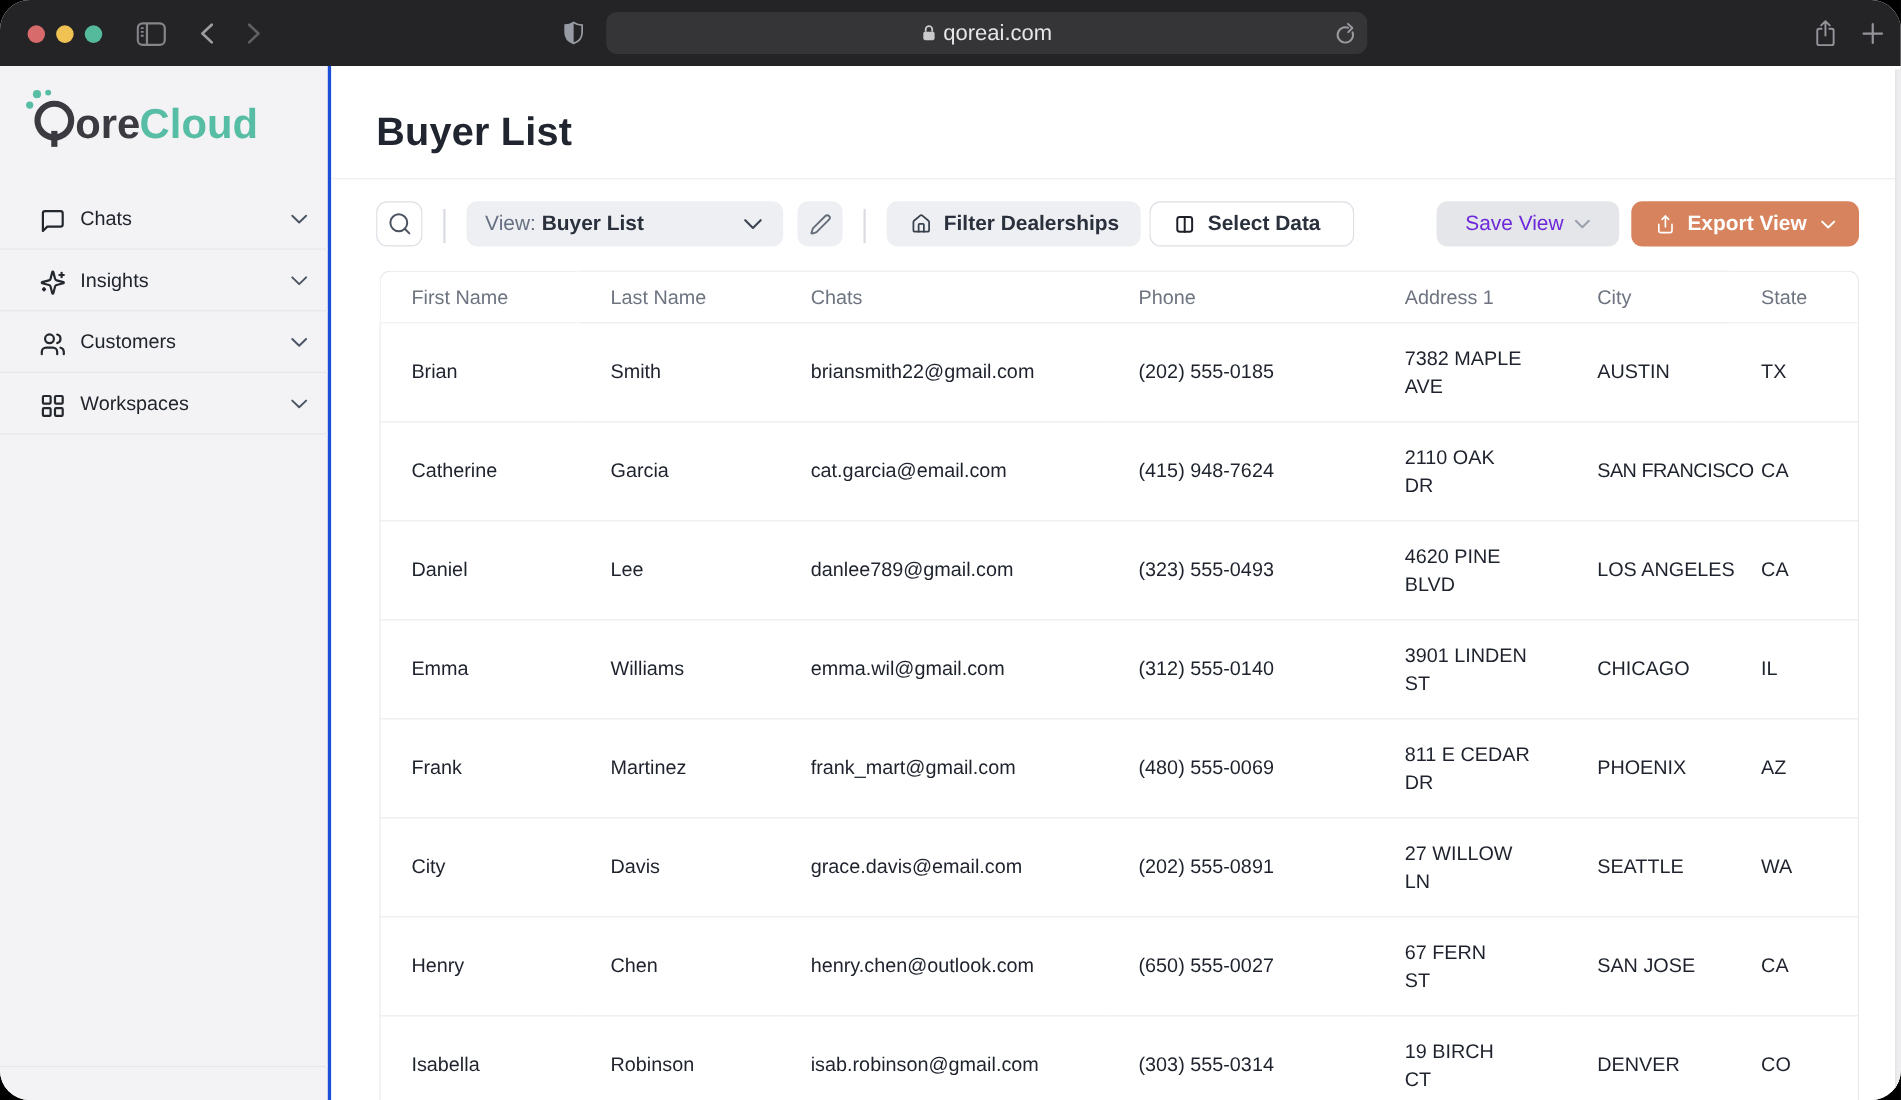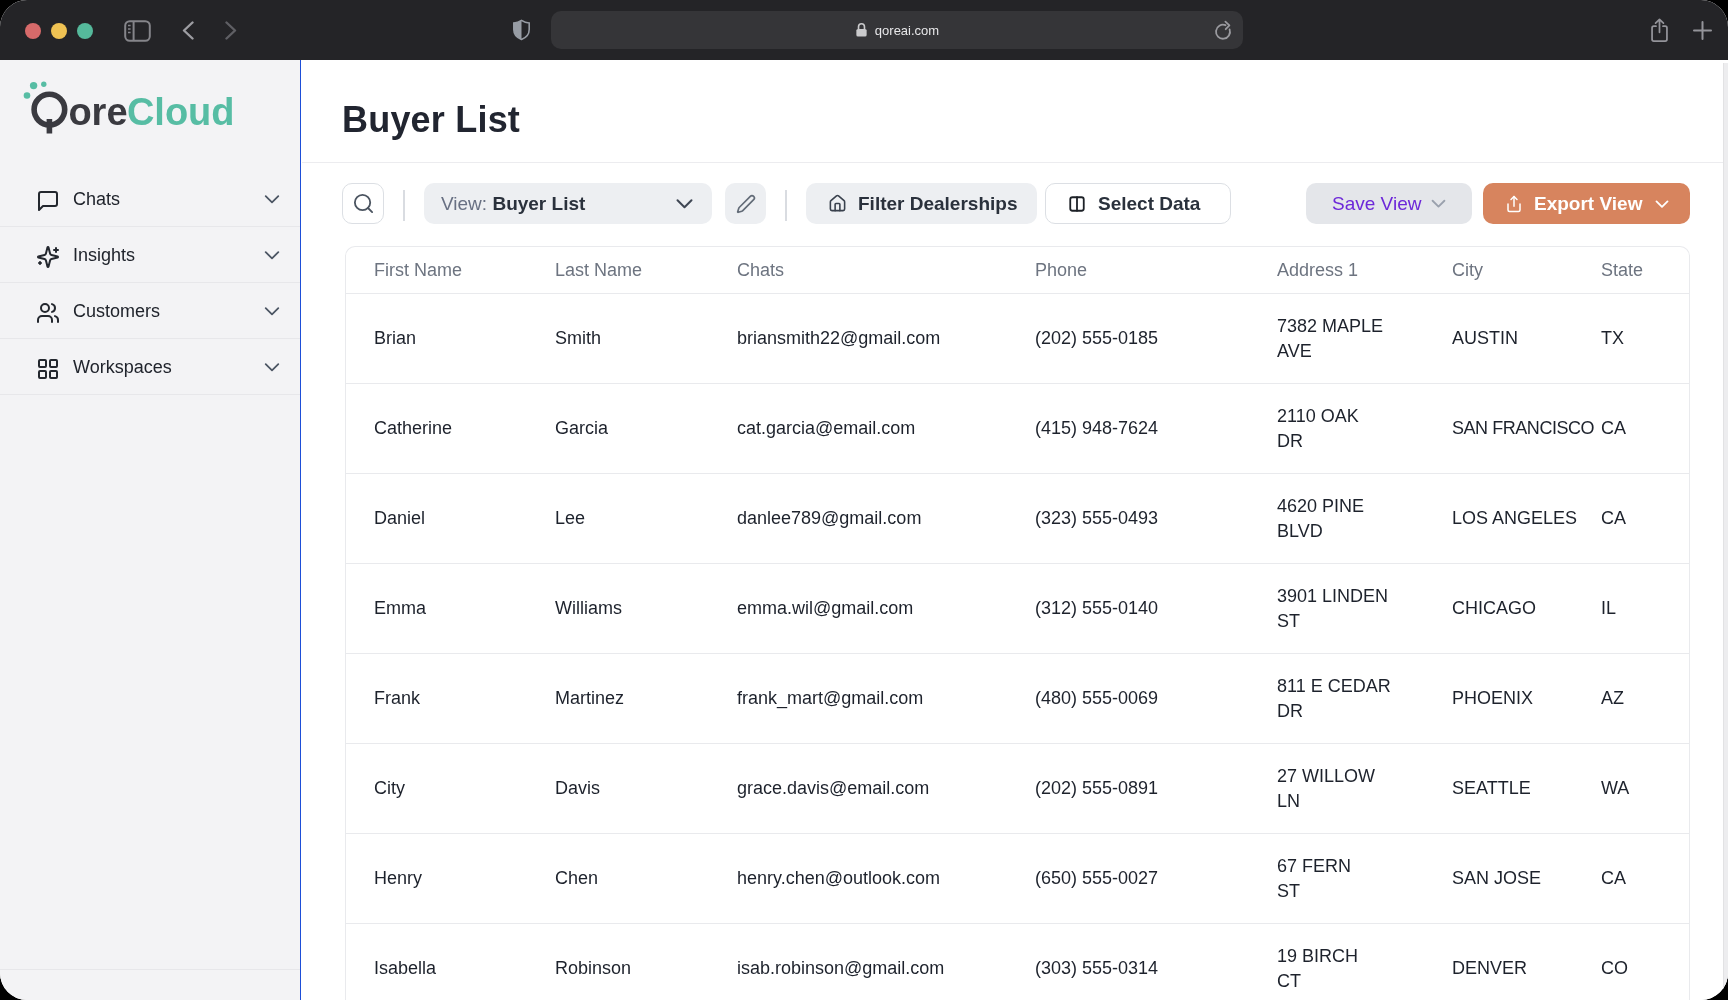--- a/index.html
+++ b/index.html
@@ -5,26 +5,26 @@
   * { margin:0; padding:0; box-sizing:border-box; }
   html,body { width:1728px; height:1000px; background:#000; overflow:hidden;
     font-family:"Liberation Sans", sans-serif; }
   .win { position:absolute; inset:0; border-radius:27px; overflow:hidden; background:#fff;
     box-shadow: inset 0 0 0 2px rgba(255,255,255,0.34); }
   .chrome { position:absolute; left:0; top:0; width:1728px; height:60px; background:#242427; }
   .dot { position:absolute; width:16px; height:16px; border-radius:50%; top:23px; }
   .urlbar { position:absolute; left:551px; top:11px; width:692px; height:38px; border-radius:10px;
     background:#353538; }
   .urltext { position:absolute; top:0; left:0; width:692px; height:38px; display:flex; align-items:center;
-    justify-content:center; color:#e7e7e9; font-size:13px; gap:7px; }
+    justify-content:center; color:#e7e7e9; font-size:20px; gap:7px; }
   .cicon { position:absolute; }
   svg { display:block; }
   
   .side { position:absolute; left:0; top:60px; width:301px; bottom:0; background:#f3f3f5;
-    border-right:1px solid #1d4ed8; }
+    border-right:3px solid #1d4ed8; }
   .nav { position:absolute; left:0; top:111px; width:100%; }
   .navitem { position:relative; height:56px; border-bottom:1px solid #e7e7ea; }
   .navitem .nicon { position:absolute; left:36px; top:50%; transform:translateY(calc(-50% + 2px)); color:#23272e; }
   .navitem .nlabel { position:absolute; left:73px; top:50%; transform:translateY(-50%);
     font-size:18px; color:#20242c; }
   .navitem .nchev { position:absolute; left:264px; top:50%; transform:translateY(-50%); color:#4b5563; }
   .sidefoot { position:absolute; left:0; right:0; bottom:30px; border-top:1px solid #e7e7ea; }
   .main { position:absolute; left:302px; top:60px; right:0; bottom:0; background:#fff; }
   h1 { position:absolute; left:40px; top:42px; font-size:36px; line-height:36px; font-weight:700;
     color:#212530; letter-spacing:0.2px; }

